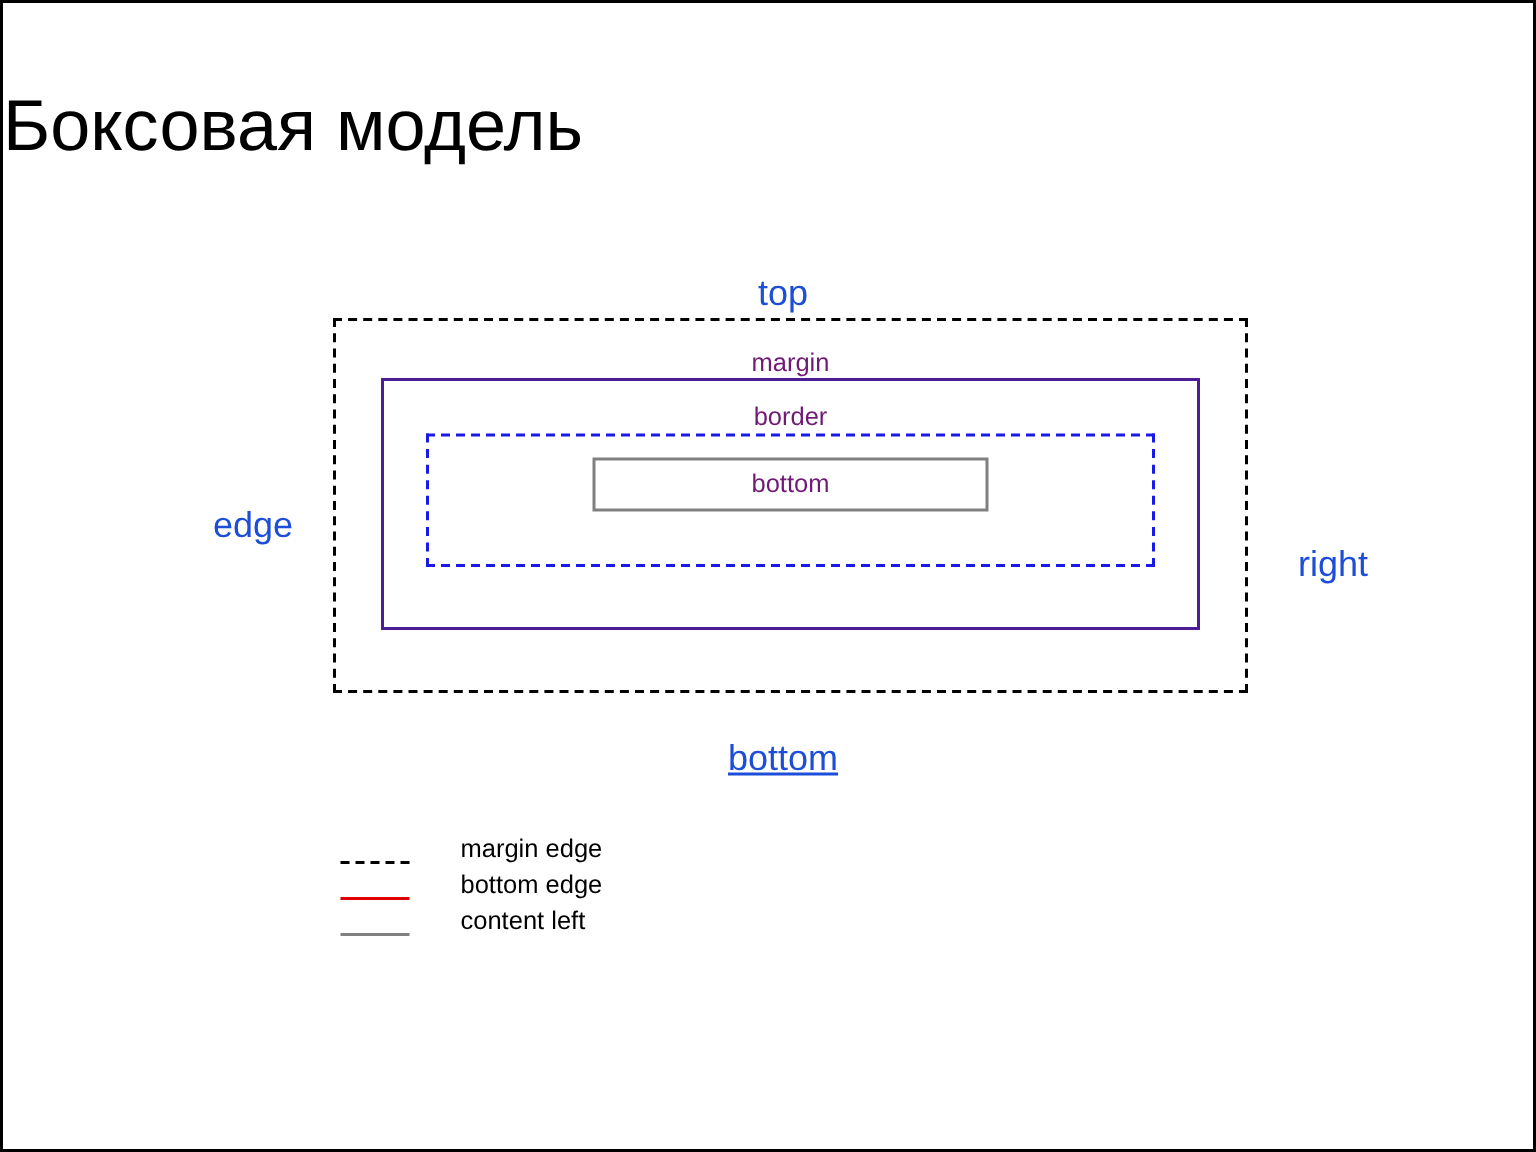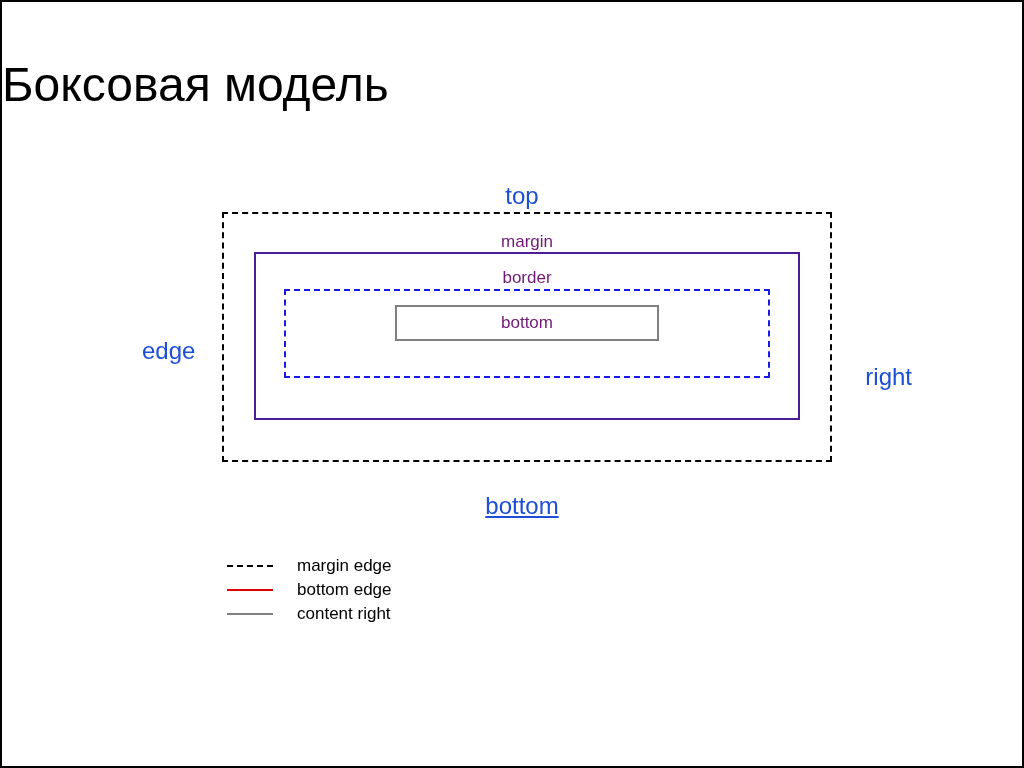--- a/index.html
+++ b/index.html
@@ -71,22 +71,22 @@
   }
 
   .legend {
     position: absolute;
     top: 370px;
     left: 85px;
     font-size: 17px;
   }
   .legend-row {
     display: flex;
-    align-items: center;
-    gap: 24px;
+    align-items: flex-end;
+    gap: 34px;
     margin: 4px 0;
   }
   .swatch {
     width: 46px;
     height: 0;
     border-top-width: 2px;
   }
   .sw-margin  { border-top: 2px dashed #000; }
   .sw-border  { border-top: 2px solid  #e00000; }
   .sw-padding { border-top: 2px dashed #1a1ae6; }
@@ -124,18 +124,18 @@
       <div class="legend-row">
         <div class="swatch sw-margin"></div>
         <span>margin edge</span>
       </div>
       <div class="legend-row">
         <div class="swatch sw-border"></div>
         <span>bottom edge</span>
       </div>
       <div class="legend-row">
         <div class="swatch sw-content"></div>
-        <span>content right</span>
+        <span>content left</span>
       </div>
     </div>
 
   </div>
 </div>
 
 </body></html>

